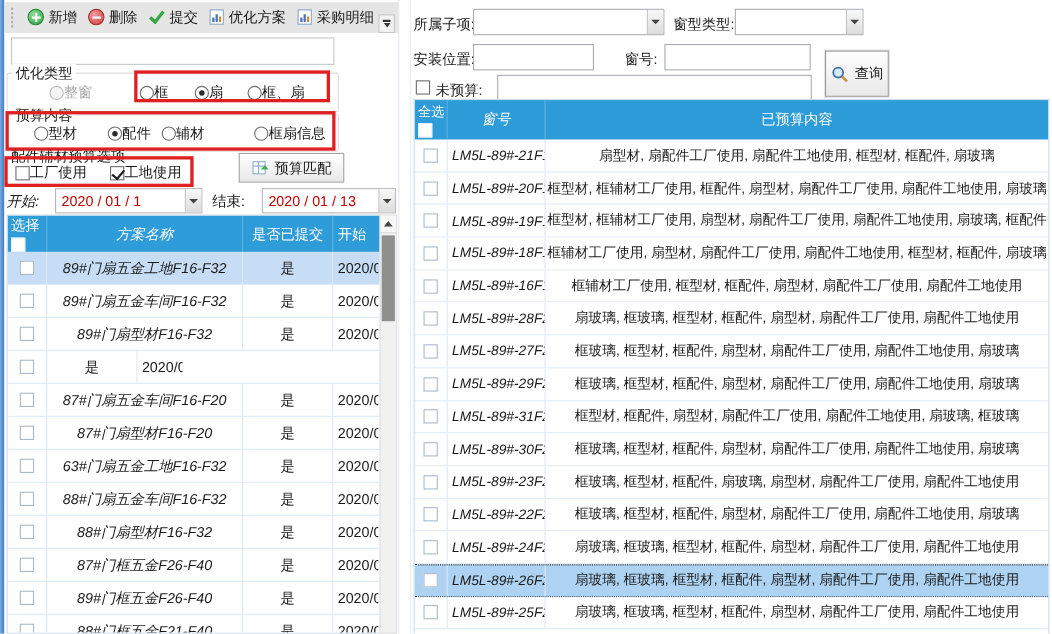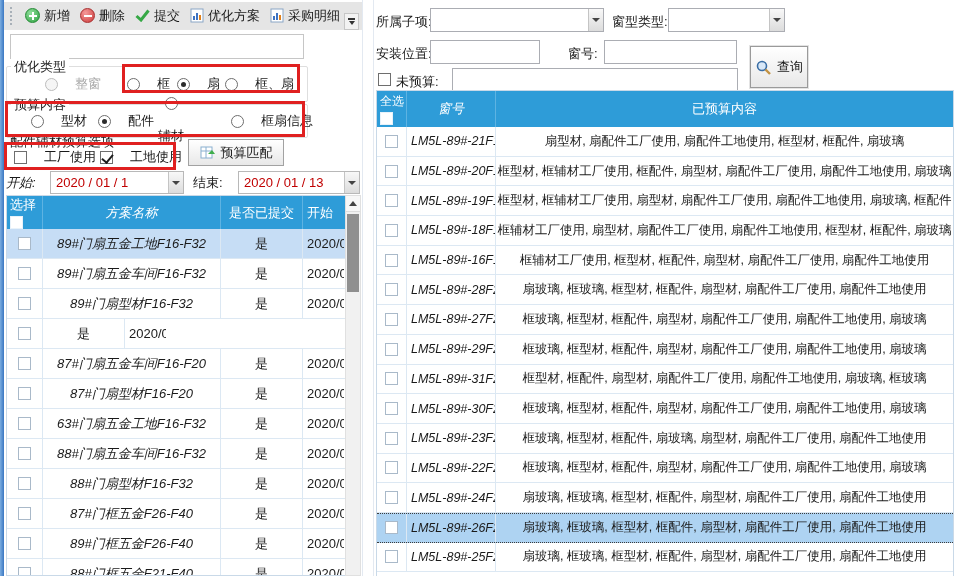--- a/index.html
+++ b/index.html
@@ -32,21 +32,21 @@
   .tb-overflow { position:absolute; right:3px; top:11px; width:15px; height:17px; background:#f2f2f2;
     border:1px solid #c6c6c6; display:flex; flex-direction:column; align-items:center; justify-content:center; gap:1px; }
   .tb-overflow .bar { width:7px; height:2px; background:#333; }
   .tb-overflow .tri { width:0; height:0; border-left:3px solid transparent; border-right:3px solid transparent; border-top:4px solid #333; }
 
   .filter-input { position:absolute; left:6px; top:34px; width:294px; height:25px; border:1px solid #c6c6c6; background:#fff; padding:0 4px; font-size:13px; }
 
   
   .gbox { position:absolute; border:1px solid #dedede; border-radius:2px; background:#fff; }
   .gb-label { position:absolute; top:-9px; left:4px; background:#fff; padding:0 3px; color:#222; white-space:nowrap; }
-  .opt { position:absolute; top:50%; transform:translateY(-50%); display:inline-flex; align-items:center; gap:17px; white-space:nowrap; }
+  .opt { position:absolute; top:50%; transform:translateY(-50%); display:inline-flex; align-items:center; gap:0; white-space:nowrap; }
   .radio { width:13px; height:13px; border-radius:50%; border:1px solid #6e6e6e; background:#fff; position:relative; flex:0 0 auto; }
   .radio.checked::after { content:''; position:absolute; inset:3px; border-radius:50%; background:#2b2b2b; }
   .radio.disabled { border-color:#bcbcbc; background:#f5f5f5; }
   .opt.disabled span.opt-label { color:#a8a8a8; }
   .checkbox { width:13px; height:13px; border:1px solid #6e6e6e; background:#fff; position:relative; flex:0 0 auto; }
   .checkbox.checked::after { content:''; position:absolute; left:3px; top:0; width:5px; height:9px;
     border:solid #1d1d1d; border-width:0 2px 2px 0; transform:rotate(40deg); }
   .red-box { position:absolute; border:3px solid var(--annotation-red,#e02020); pointer-events:none; z-index:5; }
 
   .free-label { position:absolute; white-space:nowrap; }
@@ -176,21 +176,21 @@
     <div class="gbox" style="left:2px; top:104px; width:302px; height:34px;">
       <span class="gb-label">预算内容</span>
       <span class="opt" style="left:24px;">
         <span class="radio"></span>
         <span class="opt-label">型材</span>
       </span>
       <span class="opt" style="left:91px;">
         <span class="radio checked"></span>
         <span class="opt-label">配件</span>
       </span>
-      <span class="opt" style="left:151px;flex-direction:column;">
+      <span class="opt" style="left:140px;">
         <span class="radio"></span>
         <span class="opt-label">辅材</span>
       </span>
       <span class="opt" style="left:224px;">
         <span class="radio"></span>
         <span class="opt-label">框扇信息</span>
       </span>
     </div>
     <div class="red-box" style="left:1px; top:101px; width:300px; height:36px;"></div>
 
@@ -198,21 +198,21 @@
     <span class="opt" style="left:10px; top:157px;">
       <span class="checkbox"></span>
       <span class="opt-label">工厂使用</span>
     </span>
     <span class="opt" style="left:96px; top:157px;">
       <span class="checkbox checked"></span>
       <span class="opt-label">工地使用</span>
     </span>
     <div class="red-box" style="left:0px; top:142px; width:172px; height:28px;"></div>
 
-    <span class="btn" style="left:184px; top:139px; width:96px; height:27px;">
+    <span class="btn" style="left:213px; top:139px; width:96px; height:27px;">
       <svg width="16" height="15">
           <rect x="1" y="2" width="11" height="11" fill="#fff" stroke="#8ab0d0"></rect>
           <line x1="1" y1="6" x2="12" y2="6" stroke="#8ab0d0"></line>
           <line x1="6" y1="2" x2="6" y2="13" stroke="#8ab0d0"></line>
           <path d="M8 9 L15 9 L12 5 Z" fill="#3fae4c"></path>
         </svg>
       <span>预算匹配</span>
     </span>
 
     <span class="free-label" style="left:2px; top:174px;font-style:italic;">开始:</span>

